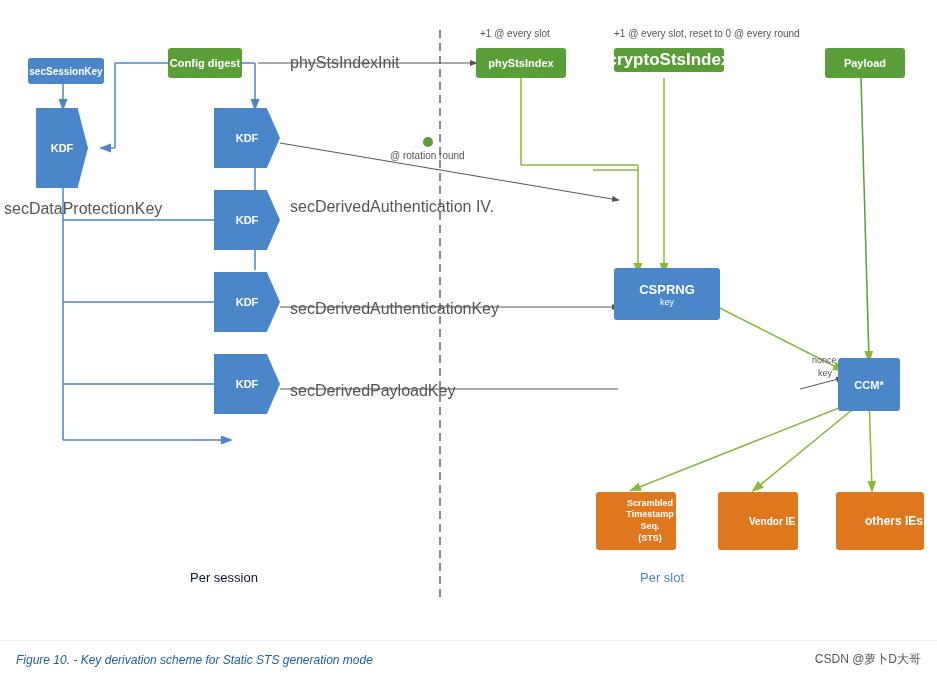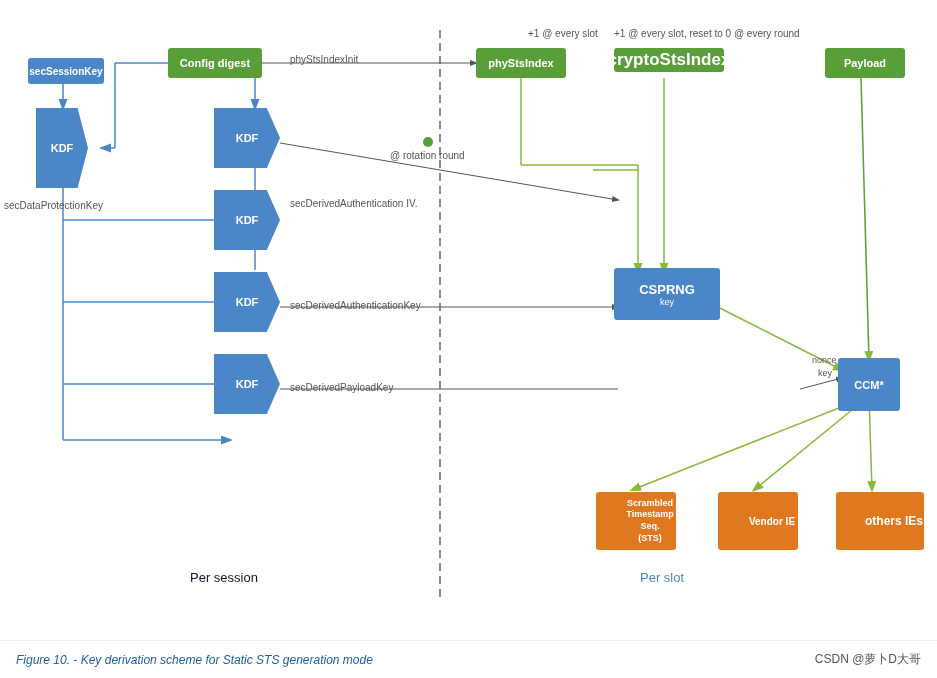--- a/index.html
+++ b/index.html
@@ -26,21 +26,21 @@
       font-size: 11px;
       font-weight: bold;
       color: #fff;
       border-radius: 3px;
     }
     .box-blue { background: #4a86c8; }
     .box-green { background: #5a9e3a; }
     .box-orange { background: #e07820; padding-left: 28px; }
     .label {
       position: absolute;
-      font-size: 10px;
+      font-size: 16px;
       color: #333;
       white-space: nowrap;
     }
     svg#diagram-svg {
       position: absolute;
       top: 0; left: 0;
       width: 937px;
       height: 640px;
     }
     .footer {
@@ -141,21 +141,21 @@
       <marker id="arrowOrange" markerWidth="8" markerHeight="8" refX="6" refY="3" orient="auto">
         <path d="M0,0 L0,6 L8,3 z" fill="#8ab838"></path>
       </marker>
     </defs>
   </svg>
 
   <div class="box box-blue" style="left:18px;top:58px;width:76px;height:26px;font-size:10px;margin-left:10px;">
     <span>secSessionKey</span>
   </div>
 
-  <div class="box box-green" style="left:168px;top:48px;width:94px;height:30px;font-size:11px;">
+  <div class="box box-green" style="left:168px;top:48px;width:74px;height:30px;font-size:11px;">
     <span>Config digest</span>
   </div>
 
   <div class="box box-green" style="left:476px;top:48px;width:90px;height:30px;font-size:11px;">
     <span>phyStsIndex</span>
   </div>
 
   <div class="box box-green" style="left:614px;top:48px;width:110px;height:24px;font-size:17px;">
     <span>cryptoStsIndex</span>
   </div>
@@ -219,21 +219,21 @@
   </div>
 
   <div class="label" style="left:4px;top:200px;color:#555;">
     <span>secDataProtectionKey</span>
   </div>
 
   <div class="label" style="left:290px;top:54px;color:#555;">
     <span>phyStsIndexInit</span>
   </div>
 
-  <div class="label" style="left:480px;top:28px;color:#555;font-size:10px;margin-left:48px;">
+  <div class="label" style="left:480px;top:28px;color:#555;font-size:10px;">
     <span>+1 @ every slot</span>
   </div>
 
   <div class="label" style="left:614px;top:28px;color:#555;font-size:10px;">
     <span>+1 @ every slot, reset to 0 @ every round</span>
   </div>
 
   <div class="label" style="left:390px;top:150px;color:#555;font-size:10px;">
     <span>@ rotation round</span>
   </div>

